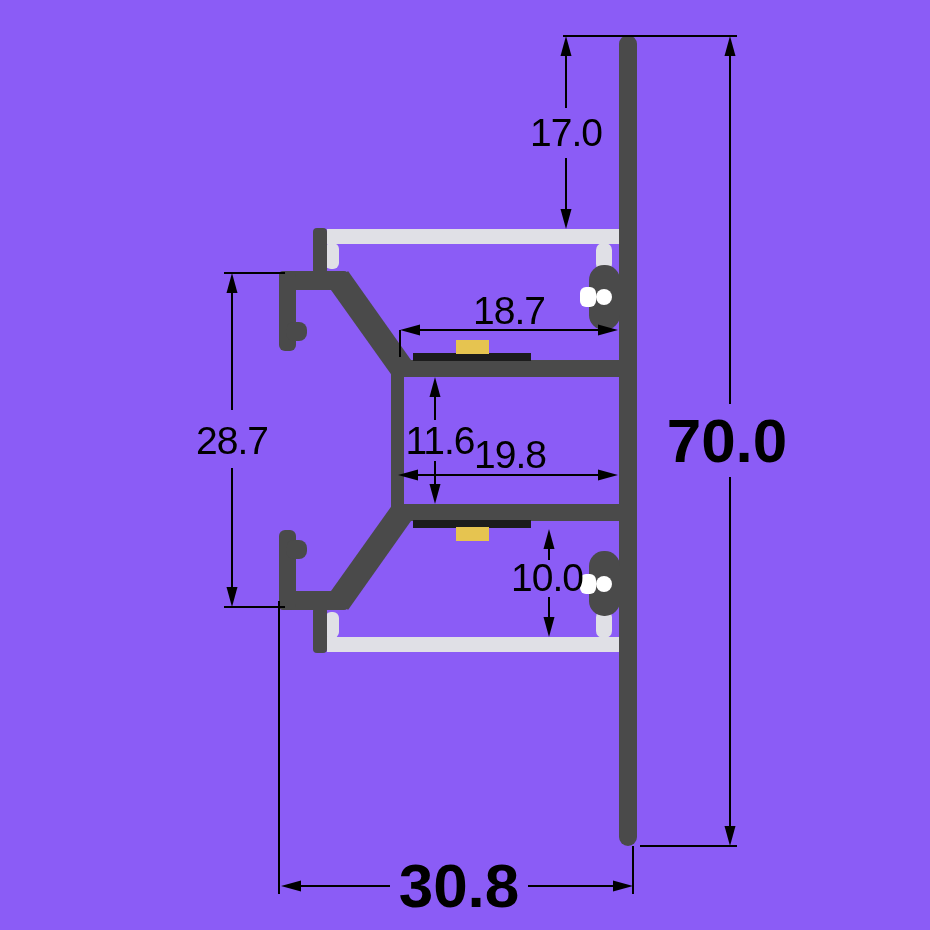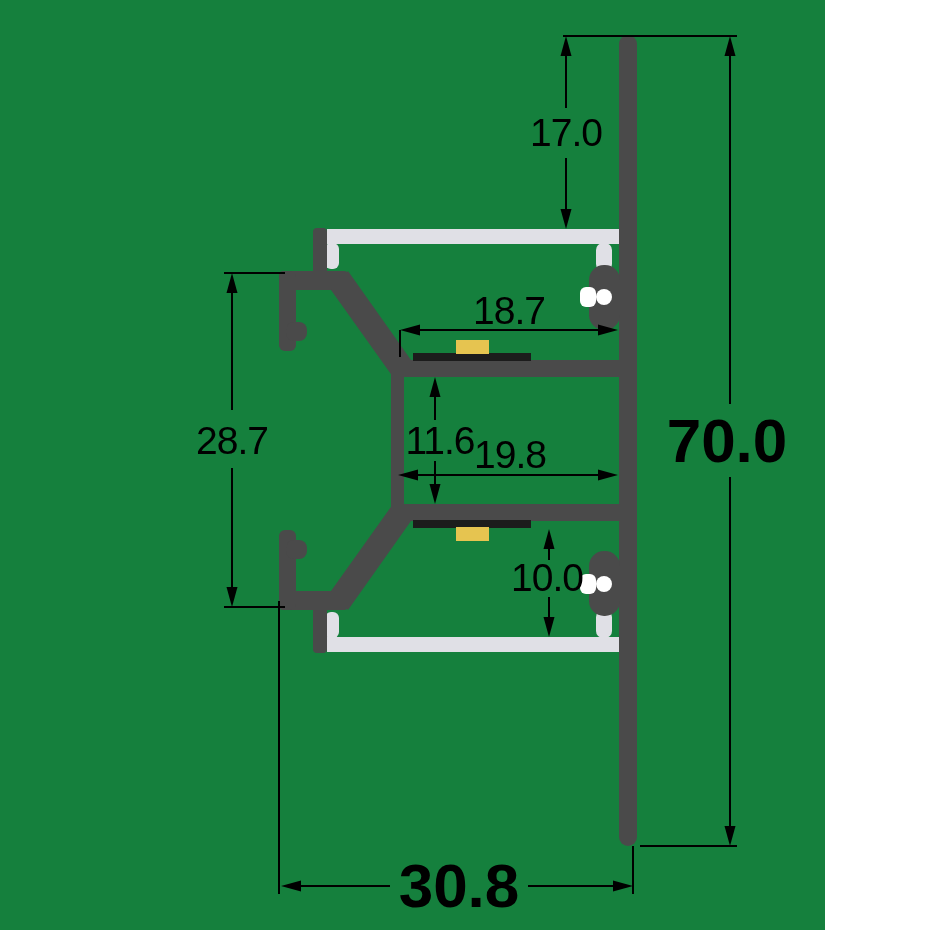--- a/index.html
+++ b/index.html
@@ -1,19 +1,19 @@
 <!DOCTYPE html>
 <html><head>
 <meta charset="utf-8">
 <style>
   html,body{margin:0;padding:0;background:#ffffff;}
   .canvas{
     position:relative;
-    width:825px;height:930px;
-    background:#15803d;
+    width:930px;height:930px;
+    background:#8b5cf6;
     font-family:"Liberation Sans",sans-serif;
     overflow:hidden;
   }
   svg{display:block;}
   .dim-line{stroke:#000000;stroke-width:2;fill:none;}
   .dim-arrow{fill:#000000;stroke:none;}
   .dim-text{
     font-family:"Liberation Sans",sans-serif;
     font-size:39px;
     letter-spacing:-1px;

